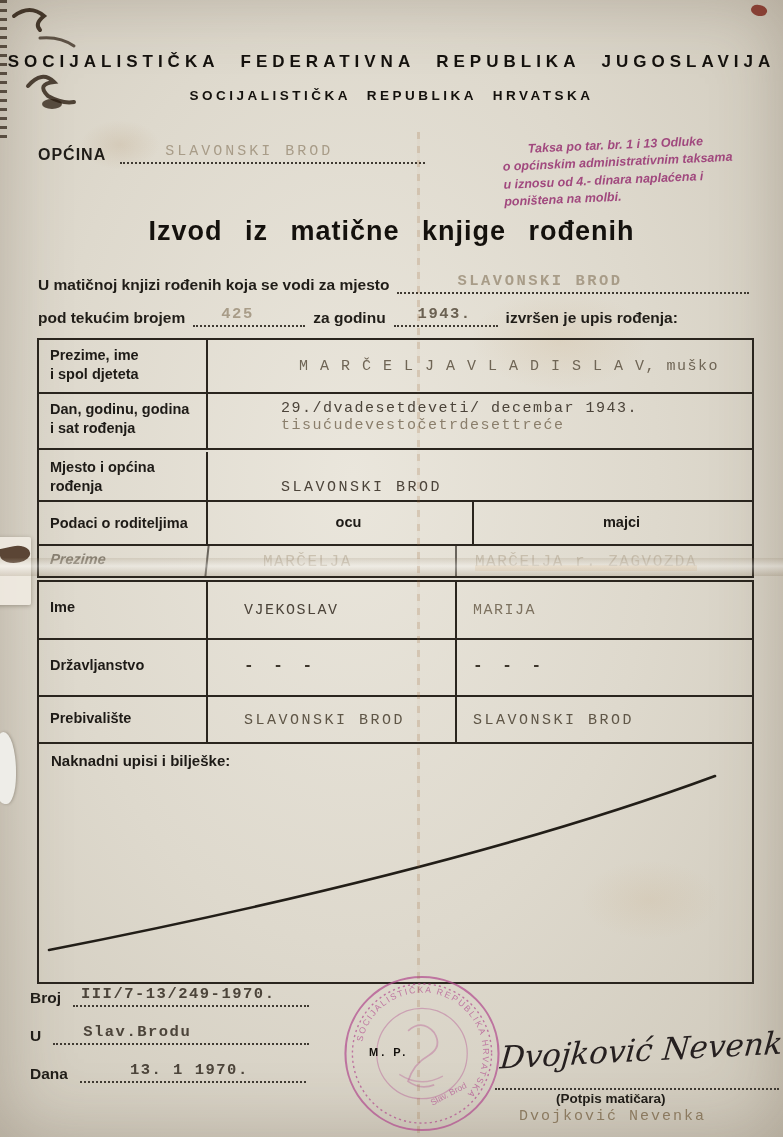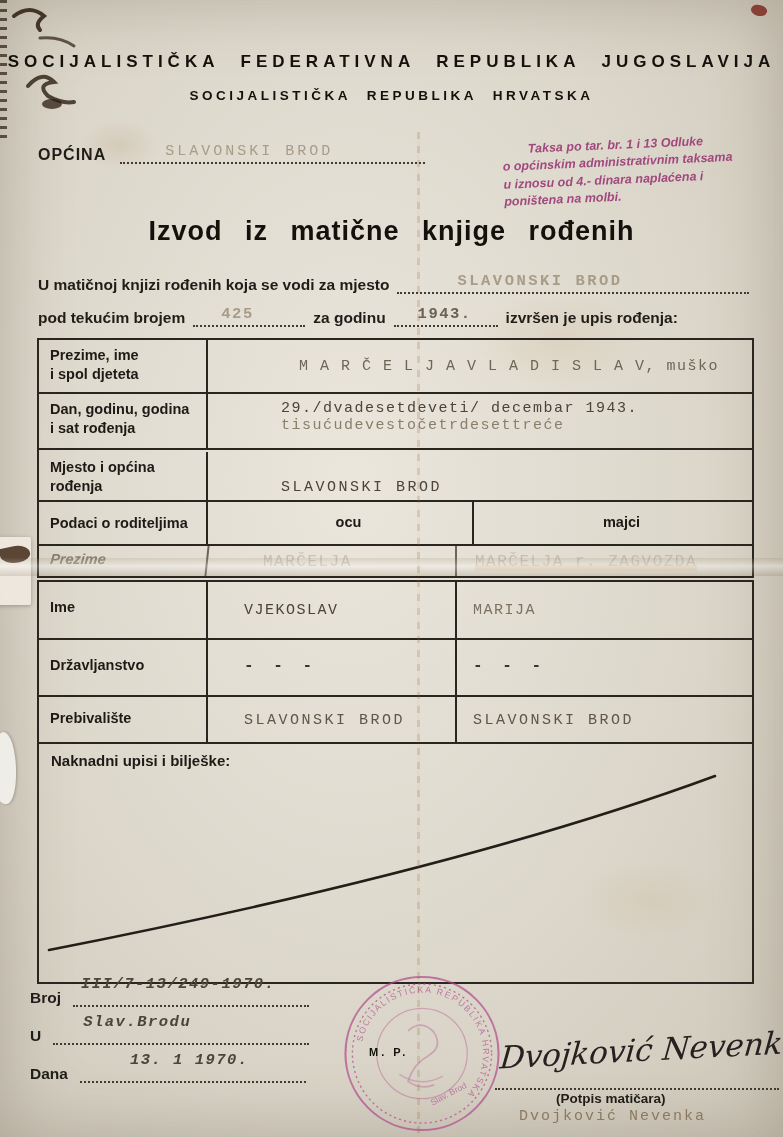--- a/index.html
+++ b/index.html
@@ -68,21 +68,21 @@
   .ghost { color:#b3a691; opacity:.85; }
   .smear { background:linear-gradient(transparent 68%, rgba(205,135,45,.30) 70%, rgba(205,135,45,.22) 100%); }
   .dashy { letter-spacing:5px; font-weight:bold; color:#3d362c; }
   .notes-row { position:relative; height:238px; padding:8px 12px; box-sizing:border-box; }
   .notes-label { font-size:15px; font-weight:bold; }
   .notes-line { position:absolute; left:0; top:0; }
 
   
   .f-row { position:absolute; left:30px; display:flex; align-items:flex-end; font-size:15.5px; }
   .f-field { position:relative; height:23px; margin-left:12px; }
-  .f-field > span { position:absolute; bottom:12px;font-style:italic; }
+  .f-field > span { position:absolute; bottom:2px; }
 
   .mp { position:absolute; left:369px; top:1046px; font-size:11px; font-weight:bold;
         letter-spacing:3px; color:#14110d; z-index:6; }
 
   .stamp { position:absolute; left:326px; top:970px; z-index:5; opacity:.85; }
 
   .sig-hand { position:absolute; left:500px; top:1032px; width:282px; font-family:"DejaVu Serif", serif;
               font-style:italic; font-size:31px; color:#262020; white-space:nowrap;
               transform:rotate(-3deg) skewX(-8deg); z-index:6; }
   .sig-line { position:absolute; left:495px; top:1066px; width:284px; height:22px; border-bottom:2px dotted #3f3a32; }

